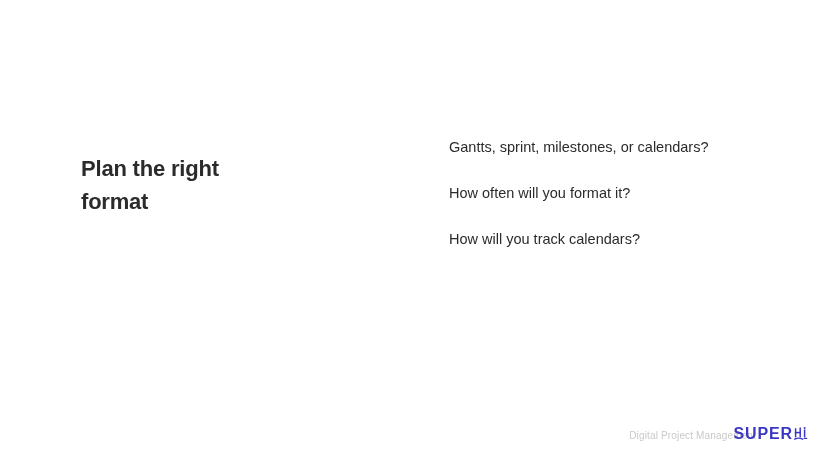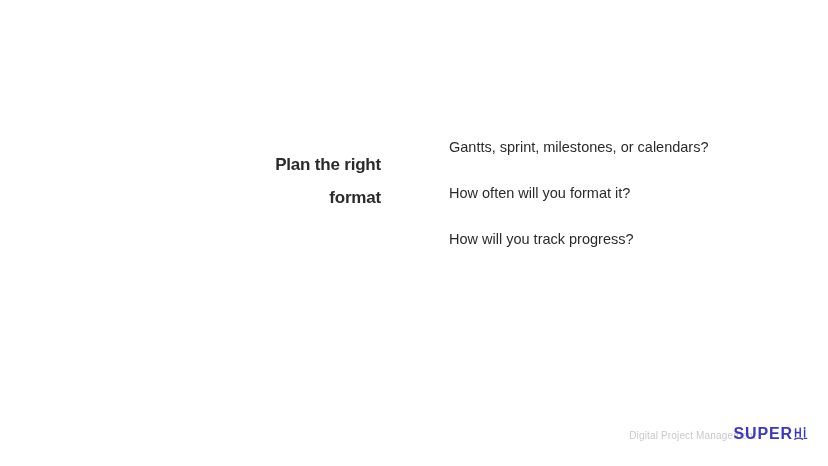--- a/index.html
+++ b/index.html
@@ -20,27 +20,26 @@
     height: 466px;
     background: #ffffff;
   }
 
   
   #slide-title {
     position: absolute;
     left: 81px;
     top: 137px;
     width: 300px;
-    font-size: 17px;
+    font-size: 22px;
     font-weight: bold;
     line-height: 33px;
     letter-spacing: -0.2px;
     color: #2b2b2b;
     white-space: pre-line;
-    text-align: right;
   }
 
   
   #bullet-list {
     position: absolute;
     left: 418px;
     top: 136px;
     width: 360px;
   }
   .bullet-row {
@@ -153,21 +152,21 @@
       <span class="bullet-marker">
         <span class="shape-diamond"></span>
       </span>
       <span class="bullet-text">How often will you format it?</span>
     </div>
 
     <div class="bullet-row">
       <span class="bullet-marker">
         <span class="shape-quarter"></span>
       </span>
-      <span class="bullet-text">How will you track progress?</span>
+      <span class="bullet-text">How will you track calendars?</span>
     </div>
 
   </div>
 
   <div id="footer">
     <span id="footer-caption">Digital Project Management</span>
 
     <div id="brand-logo">
       <span id="brand-wordmark">SUPER</span>
       <span id="brand-mark">

